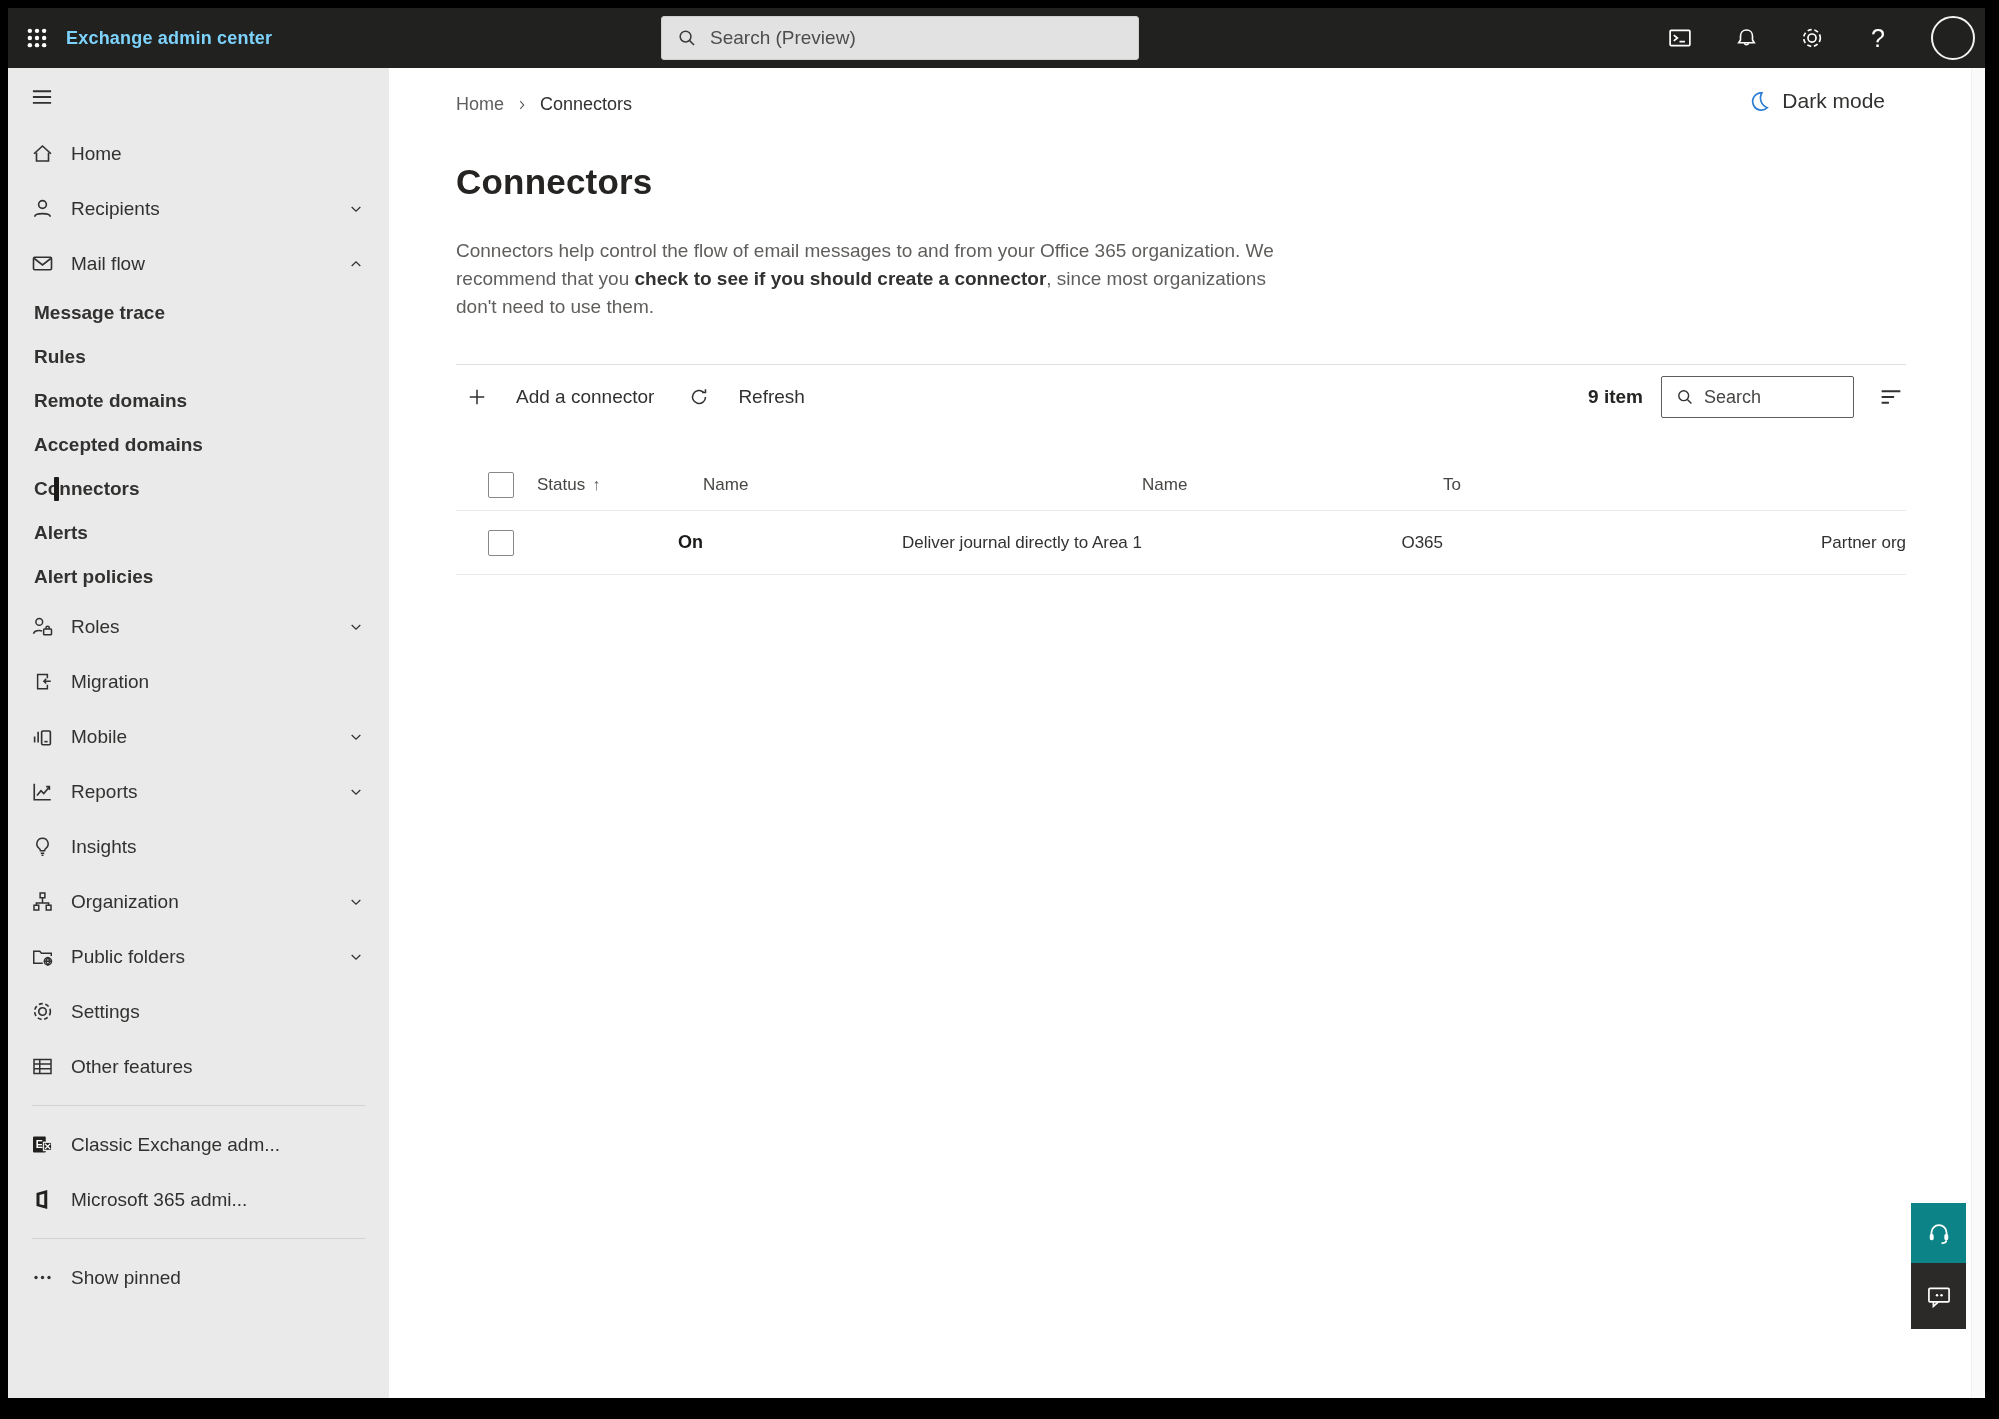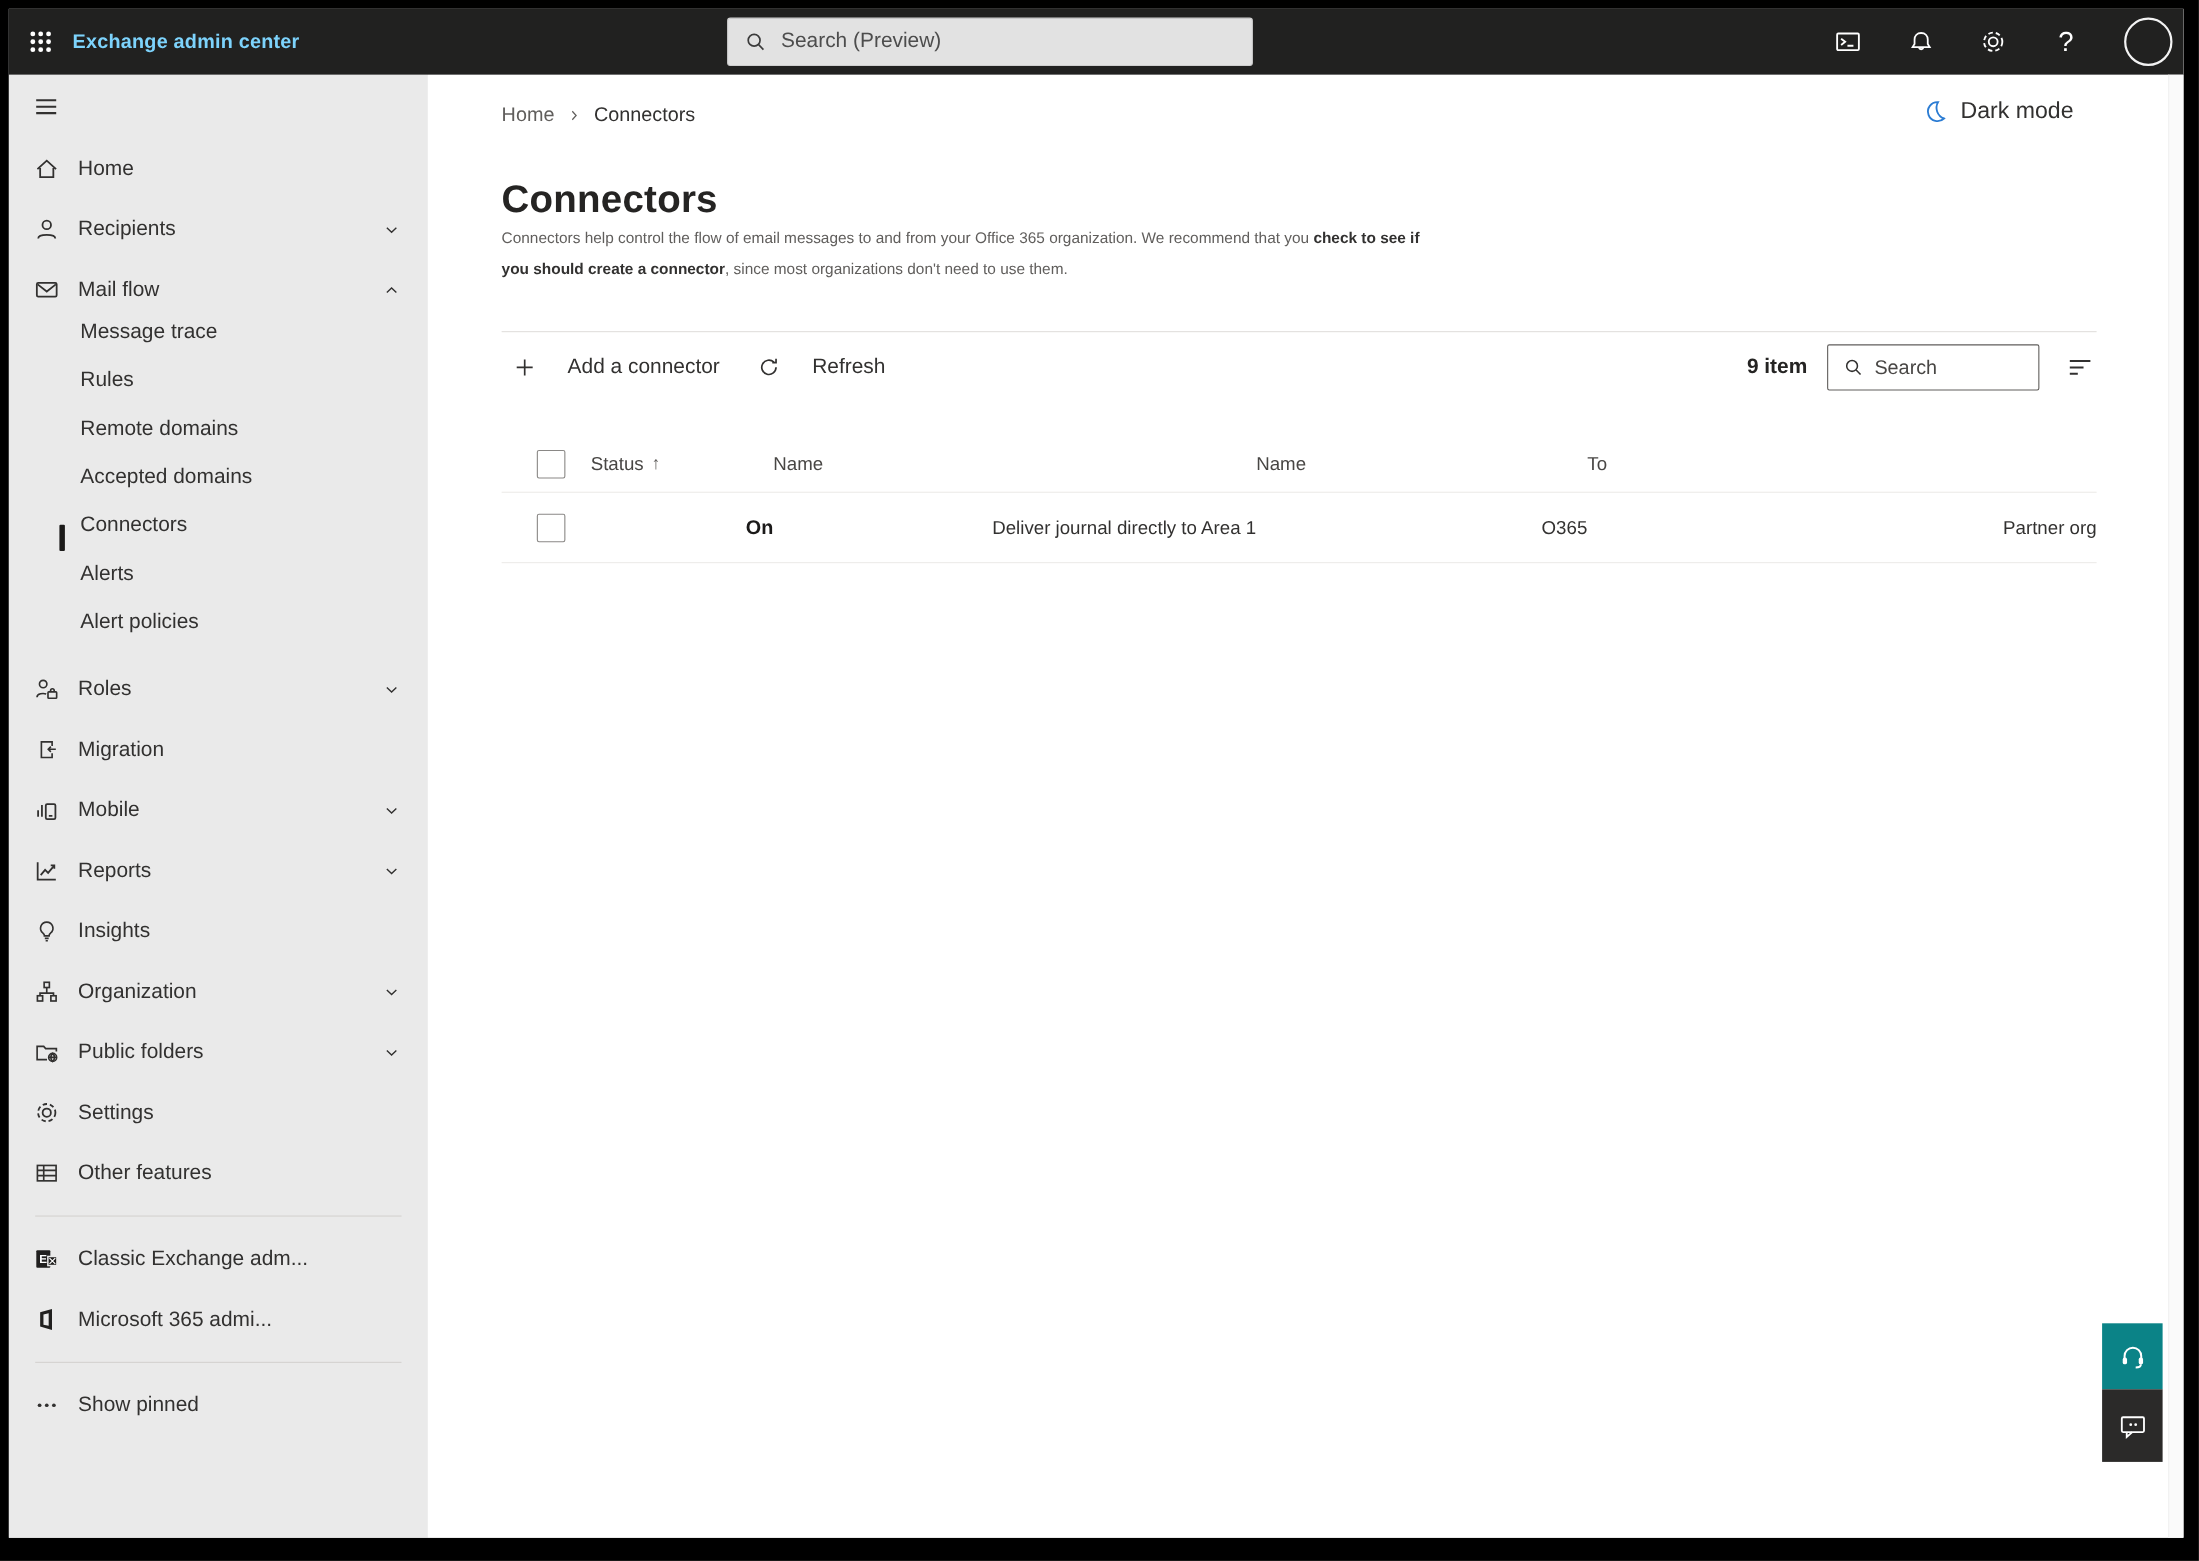--- a/index.html
+++ b/index.html
@@ -42,35 +42,35 @@
   .sidebar { width:381px; background:#eaeaea; flex:none; color:#323130; overflow:hidden; }
   .hamburger-row { height:58px; display:flex; align-items:center; padding-left:21px; }
   .hamburger-btn { width:26px; height:26px; cursor:pointer; }
   .side-item {
     display:flex; align-items:center; height:55px; padding:0 24px 0 21px;
     font-size:19px; cursor:pointer; position:relative;
   }
   .side-item .s-icon { width:26px; height:26px; margin-right:16px; flex:none; display:flex; align-items:center; justify-content:center; }
   .side-item .s-label { flex:1; white-space:nowrap; overflow:hidden; }
   .side-item .chev { width:18px; height:18px; flex:none; }
-  .sub-item { height:44px; padding-left:65px; font-size:19px; display:flex; align-items:flex-start; cursor:pointer; position:relative; }
+  .sub-item { height:44px; padding-left:26px; font-size:19px; display:flex; align-items:center; cursor:pointer; position:relative;font-weight:bold; }
   .sel-bar { position:absolute; left:46px; top:50%; transform:translateY(-50%); width:5px; height:24px; background:#1b1a19; border-radius:1px; }
   .side-divider { height:1px; background:#d4d2d0; margin:11px 24px; }
 
   
   .main { flex:1; background:#fff; position:relative; padding-left:67px; min-width:0; }
   .breadcrumb { margin-top:26px; display:flex; align-items:center; gap:11px; font-size:18px; }
   .crumb-home { color:#605e5c; cursor:pointer; }
   .crumb-current { color:#323130; }
   .dark-mode-toggle {
     position:absolute; top:21px; right:100px; display:flex; align-items:center; gap:11px;
     font-size:21px; color:#323130; cursor:pointer;
   }
   .page-title { margin-top:47px; font-size:35px; font-weight:700; color:#252423; letter-spacing:.2px; }
-  .page-desc { max-width:850px; font-size:14px; line-height:28px; color:#605e5c; }
+  .page-desc { margin-top:35px; max-width:850px; font-size:19px; line-height:28px; color:#605e5c; }
   .desc-link { color:#323130; font-weight:600; cursor:pointer; }
 
   .content-block { width:1450px; }
   .toolbar-divider { margin-top:43px; height:1px; background:#e1dfdd; }
   .toolbar { height:64px; display:flex; align-items:center; }
   .tb-btn { display:flex; align-items:center; gap:28px; font-size:19px; color:#323130; padding:6px 10px; cursor:pointer; border-radius:2px; }
   .tb-btn + .tb-btn { margin-left:14px; }
   .tb-spacer { flex:1; }
   .item-count { font-size:19px; font-weight:700; color:#252423; margin-right:18px; }
   .tb-search {

